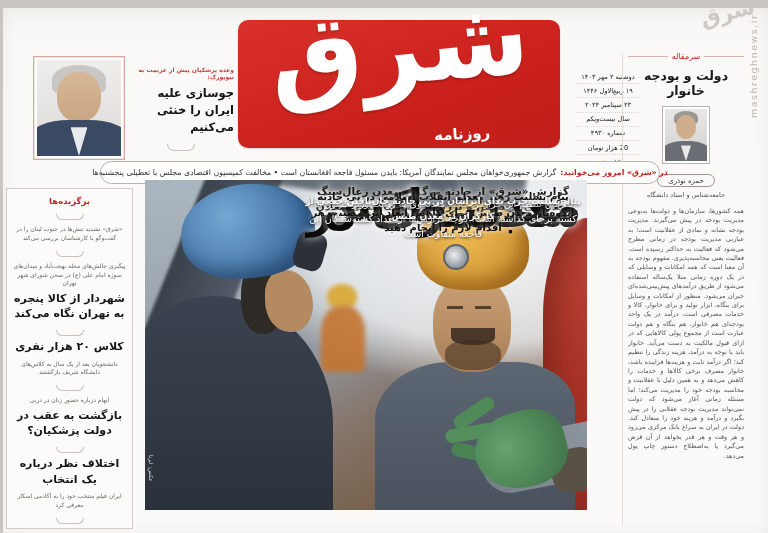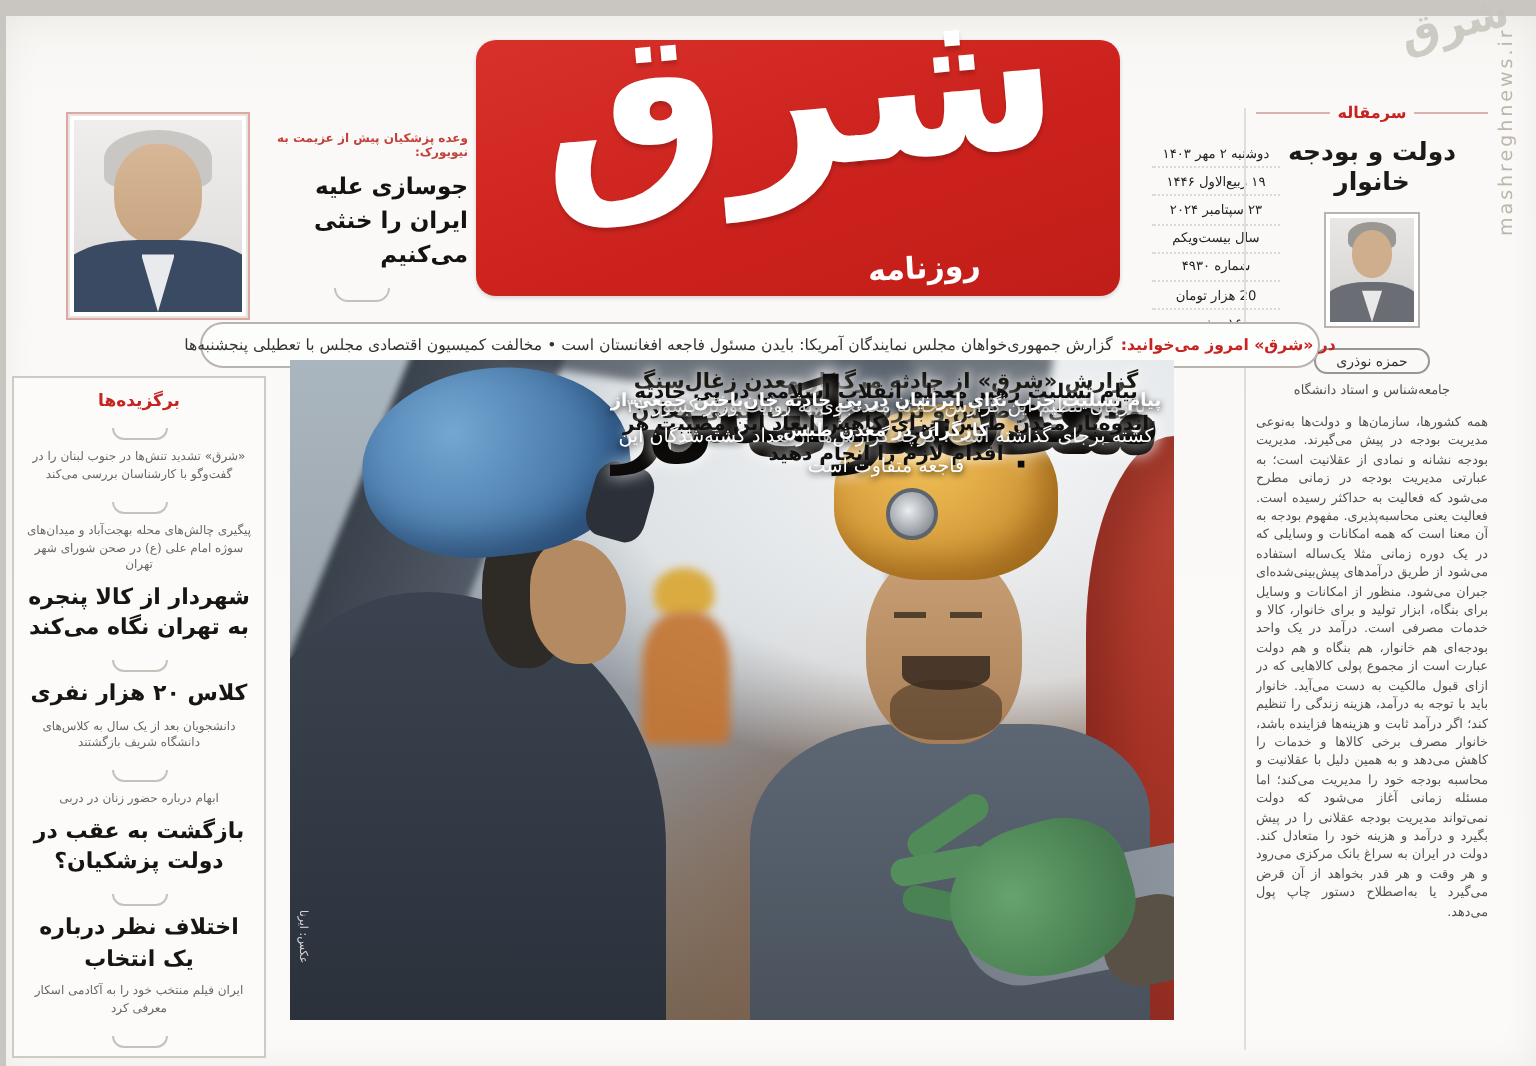--- a/index.html
+++ b/index.html
@@ -24,21 +24,21 @@
   .issue-col { position:absolute; left:576px; top:70px; width:64px; text-align:center; }
   .issue-line { font-size:6.6px; color:#24231f; padding:2.6px 4px;
     border-bottom:1px dotted #ddd8d2; white-space:nowrap; }
   .issue-line:last-child { border-bottom:none; }
 
   
   .ed-rule { position:absolute; left:622px; top:54px; bottom:8px; width:1px; background:#e1ddd7; }
   .editorial { position:absolute; left:628px; top:52px; width:116px; bottom:2px;
     text-align:center; overflow:hidden; }
   .ed-label { display:flex; align-items:center; gap:4px; color:#c52420;
-    font-size:8px; font-weight:bold; }
+    font-size:8px; font-weight:normal; }
   .ed-label::before,.ed-label::after { content:""; flex:1; height:1px; background:#d9b3ae; }
   .ed-title { margin-top:7px; font-size:12.5px; font-weight:bold; color:#1b1a18; }
   .ed-photo { margin:8px auto 0; width:48px; height:58px; background:#fff;
     border:1px solid #b9b5ae; padding:2px; }
   .ed-photo .pp { position:relative; width:100%; height:100%; overflow:hidden;
     background:linear-gradient(180deg,#e8e7e5 0%, #dcdbd9 55%, #cfcecd 100%); }
   .pp .hair { position:absolute; left:22%; top:4%; width:56%; height:26%;
     background:#9b9894; border-radius:50% 50% 30% 30%; }
   .pp .face { position:absolute; left:26%; top:12%; width:48%; height:46%;
     background:#cfae8e; border-radius:48%; }

